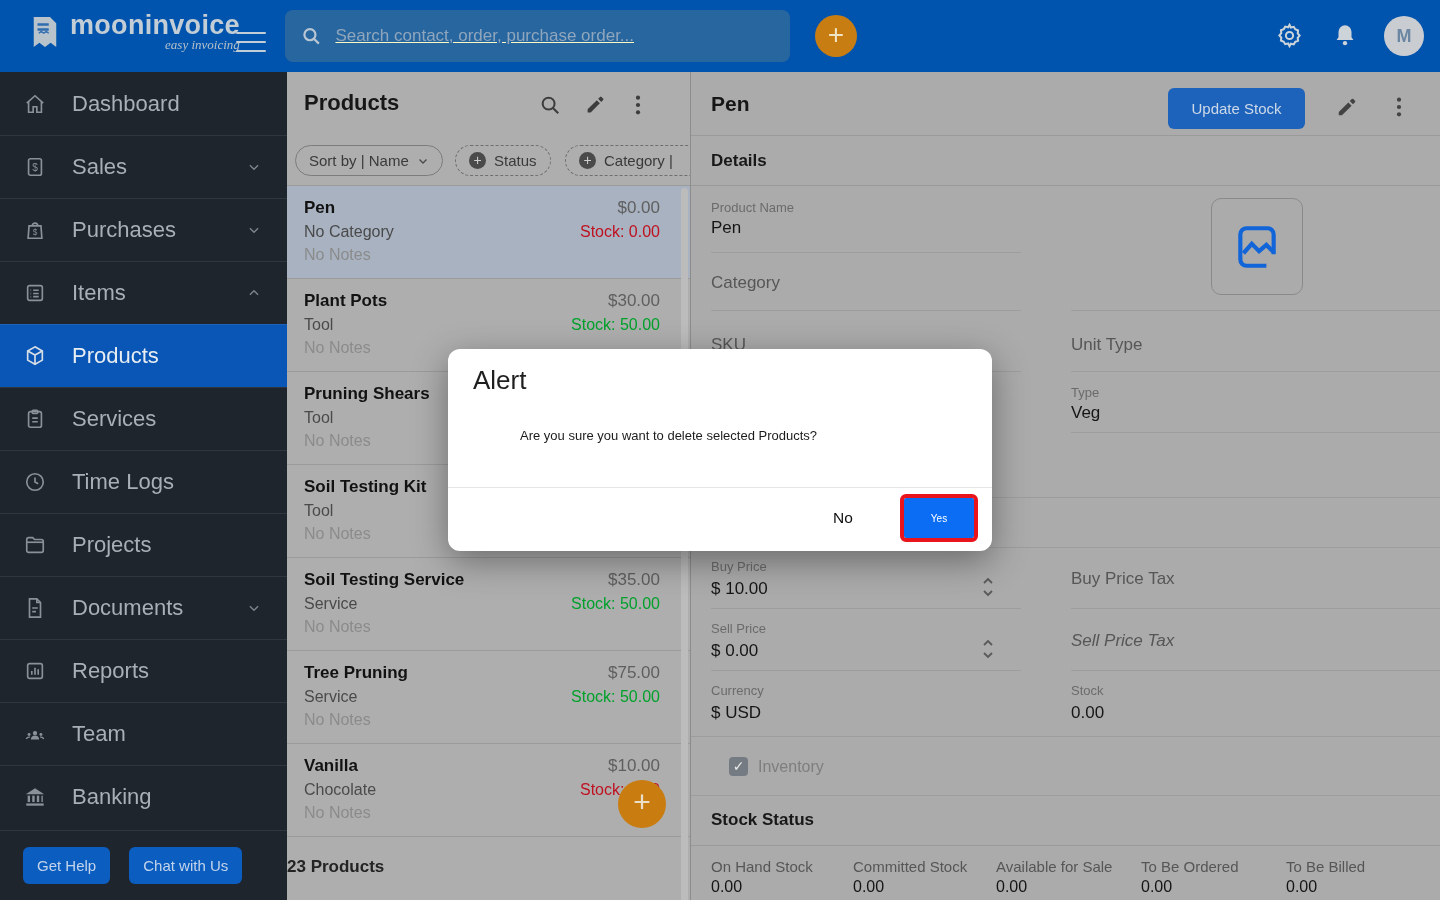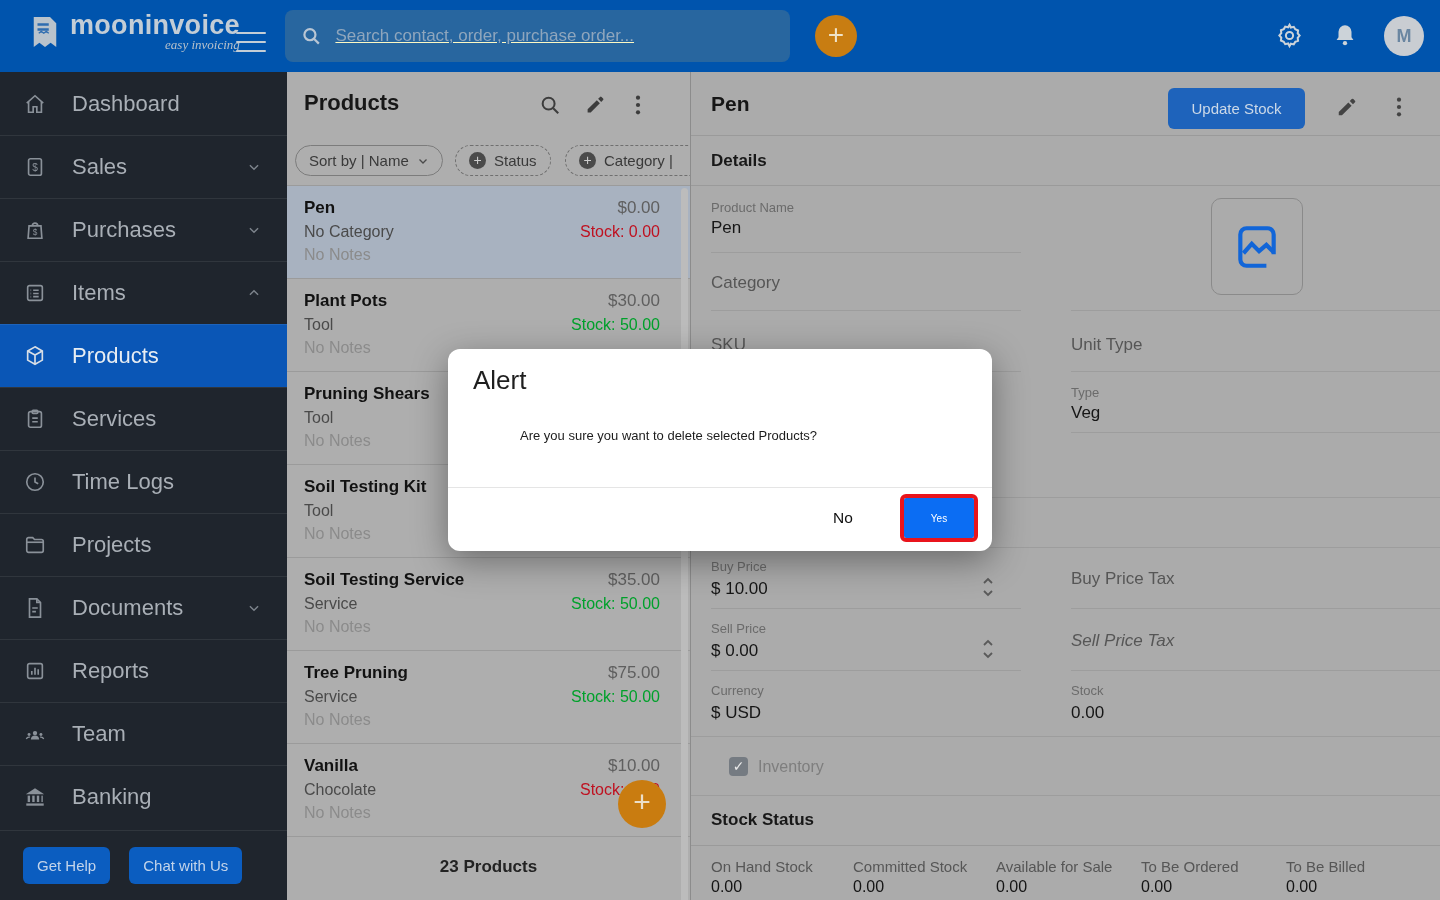--- a/index.html
+++ b/index.html
@@ -56,21 +56,21 @@
   .p-row.sel { background:#a8b2c0; }
   .p-l1, .p-l2 { display:flex; justify-content:space-between; align-items:baseline; }
   .p-name { font-size:17px; font-weight:bold; color:#121212; }
   .p-price { font-size:17px; color:#5f5f5f; }
   .p-cat { font-size:16px; color:#4a4a4a; margin-top:5px; }
   .p-stock { font-size:16px; margin-top:5px; }
   .p-stock.red { color:#bf1120; }
   .p-stock.green { color:#00a12b; }
   .p-notes { font-size:16px; color:#8b8b8b; margin-top:5px; }
   #list-scrollbar { position:absolute; right:2px; top:116px; width:7px; height:719px; background:#bcbcbc; border-radius:4px; }
-  #list-footer { position:absolute; left:0; top:765px; width:403px; height:63px; text-align:center; }
+  #list-footer { position:absolute; left:0; top:765px; width:403px; height:63px; text-align:left; }
   #list-footer span { font-size:17px; font-weight:bold; color:#232323; line-height:60px; }
   #list-fab { position:absolute; right:24px; bottom:72px; width:48px; height:48px; border-radius:50%;
     background:#c97c10; color:#ecdfc9; font-size:30px; line-height:44px; text-align:center; cursor:pointer; z-index:5; }
 
   
   #detail { position:absolute; left:690px; top:72px; width:750px; height:828px; background:#ababab; border-left:1px solid #8c8c8c; }
   #detail-title { position:absolute; left:20px; top:20px; font-size:21px; font-weight:bold; color:#161616; }
   #update-stock { position:absolute; left:477px; top:16px; width:137px; height:41px; border:none; border-radius:6px;
     background:#1e63bb; color:#ccd9e8; font-size:15px; cursor:pointer; font-family:"Liberation Sans", sans-serif; }
   .d-ic { position:absolute; top:24px; color:#434343; cursor:pointer; }

